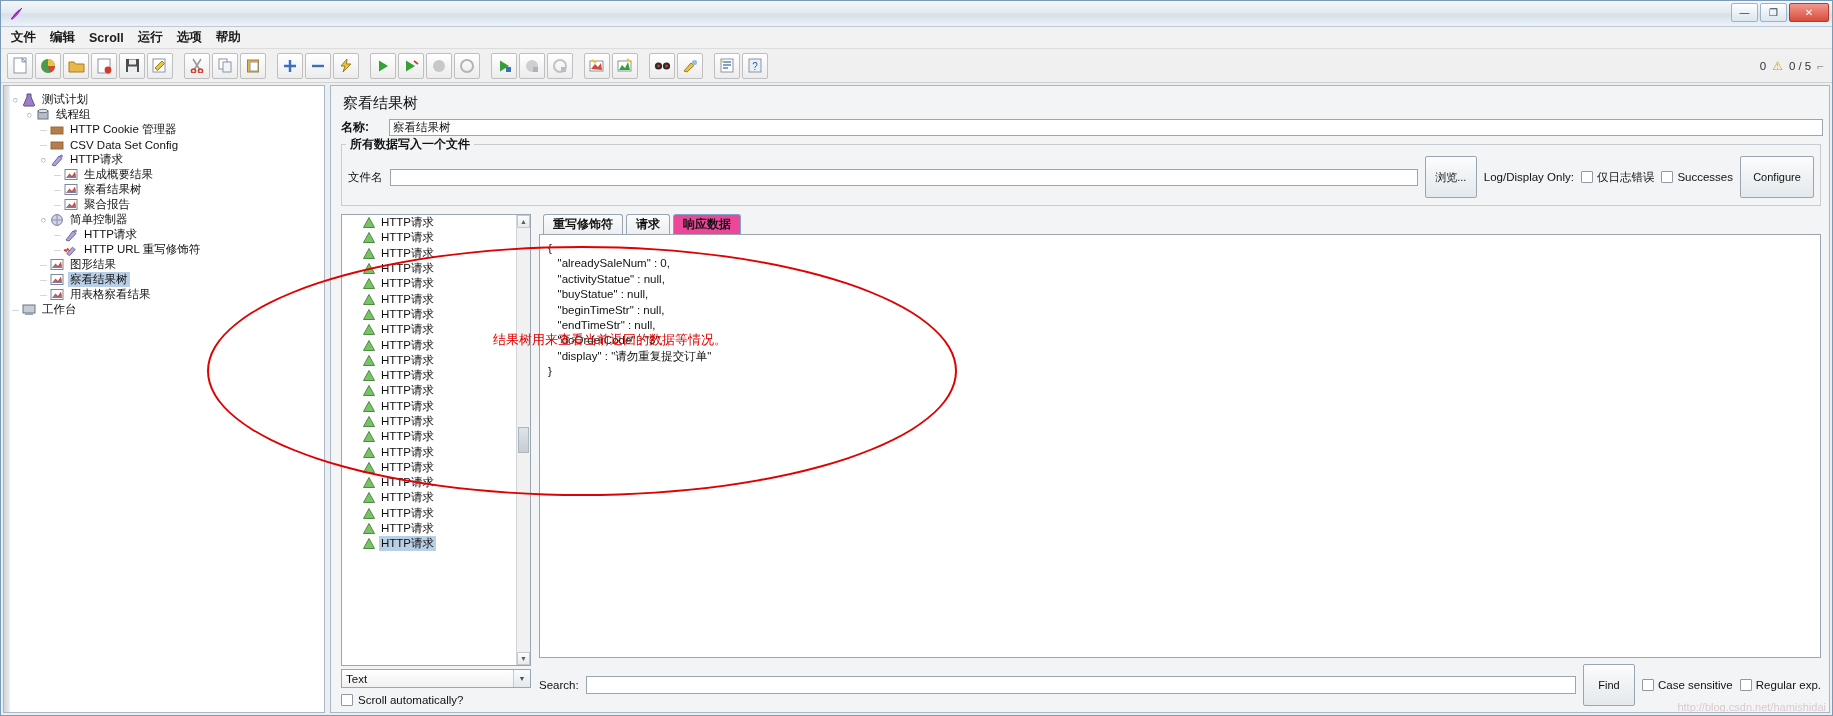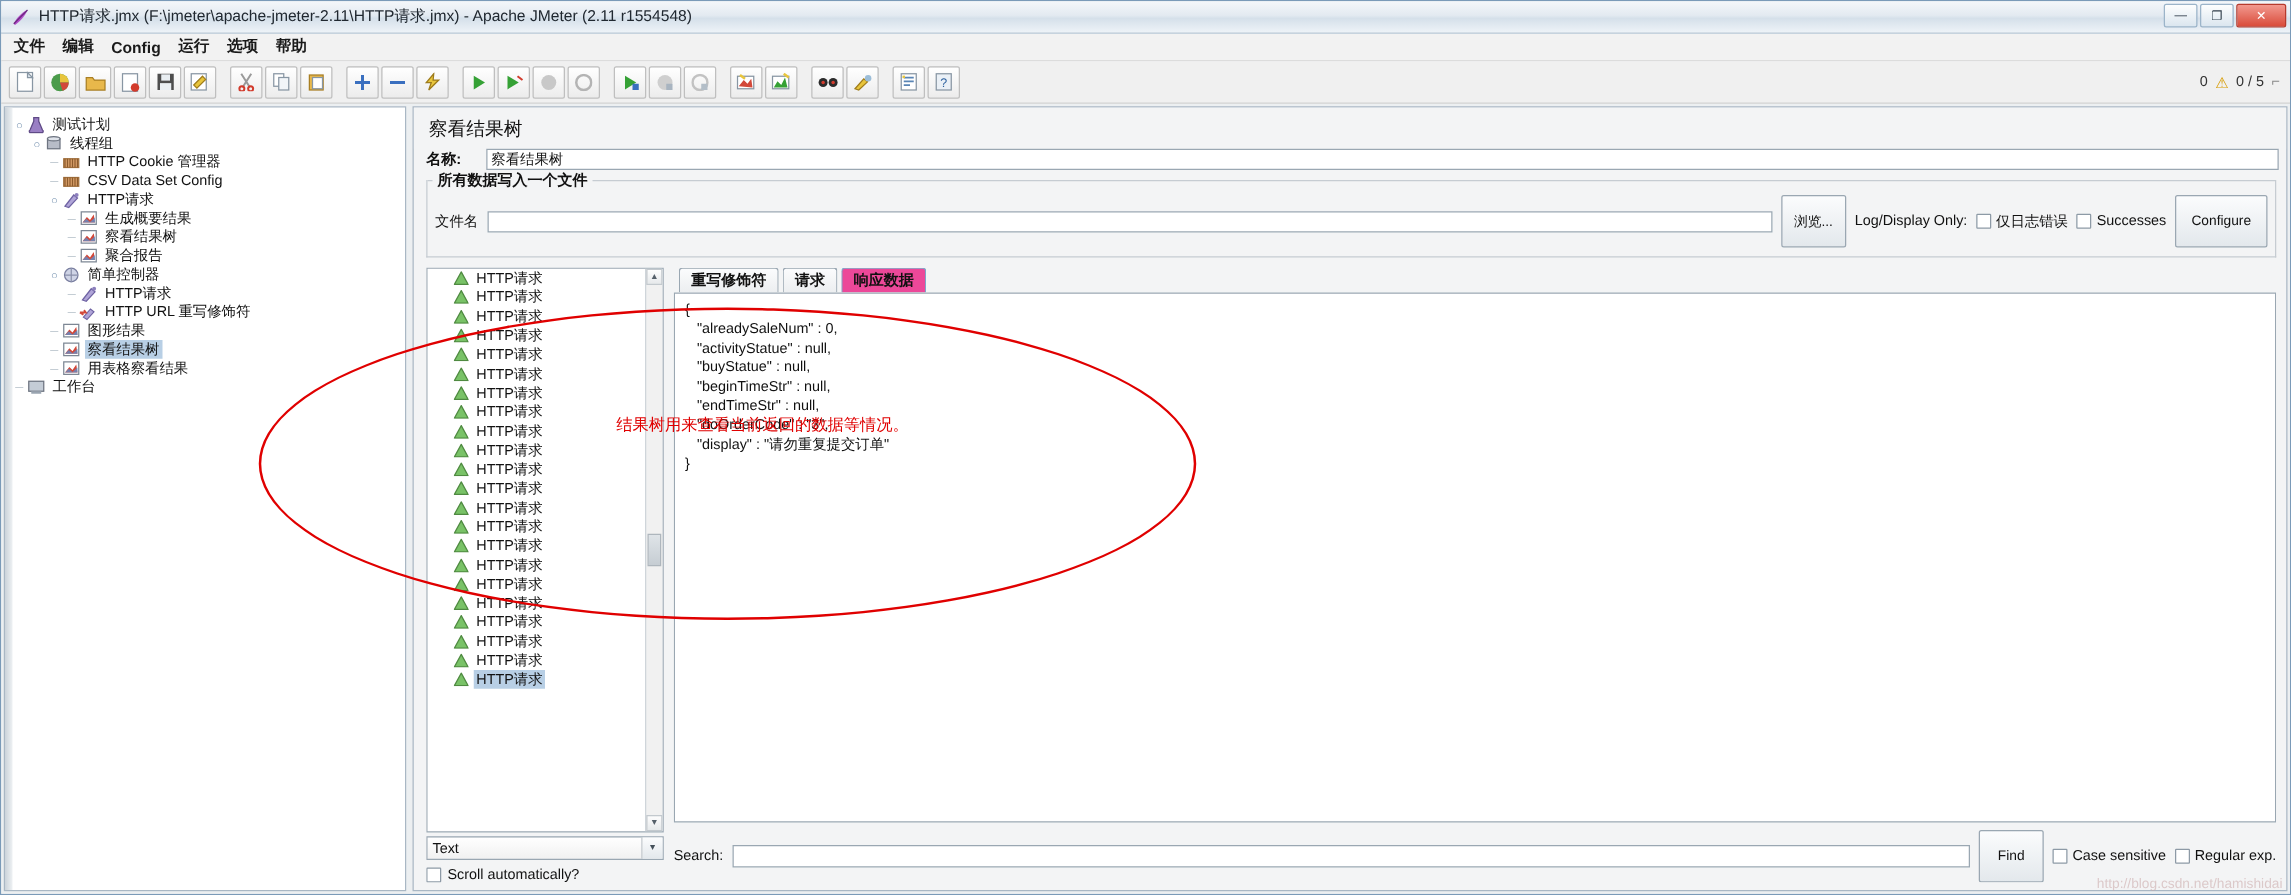--- a/index.html
+++ b/index.html
@@ -230,32 +230,31 @@
 
 <div class="window">
 
   <div class="titlebar">
     <span class="tb-icon">
       <svg width="16" height="16" viewBox="0 0 16 16">
         <path d="M2 13 C4 9 8 4 13 2 C11 7 7 11 3 14 Z" fill="#b04bc8"></path>
         <path d="M2 13 L13 2" stroke="#6d2a80" stroke-width="1" fill="none"></path>
       </svg>
     </span>
-    <span class="tb-title">HTTP请求.jmx (F:\jmeter\apache-jmeter-2.11\HTTP请求.jmx) - Apache JMeter (2.11 r1554548)</span>
     <span class="tb-buttons">
       <span class="tb-btn">—</span>
       <span class="tb-btn">❐</span>
       <span class="tb-btn close">✕</span>
     </span>
   </div>
 
   <div class="menubar">
     <span class="menu-item">文件</span>
     <span class="menu-item">编辑</span>
-    <span class="menu-item">Config</span>
+    <span class="menu-item">Scroll</span>
     <span class="menu-item">运行</span>
     <span class="menu-item">选项</span>
     <span class="menu-item">帮助</span>
   </div>
 
   <div class="toolbar">
     <span class="tbtn">
       <svg width="15" height="17" viewBox="0 0 15 17">
           <rect x="1" y="1" width="12" height="15" fill="#fff" stroke="#8896a3"></rect>
           <path d="M9 1 L13 5 L9 5 Z" fill="#dde6ee" stroke="#8896a3"></path>

